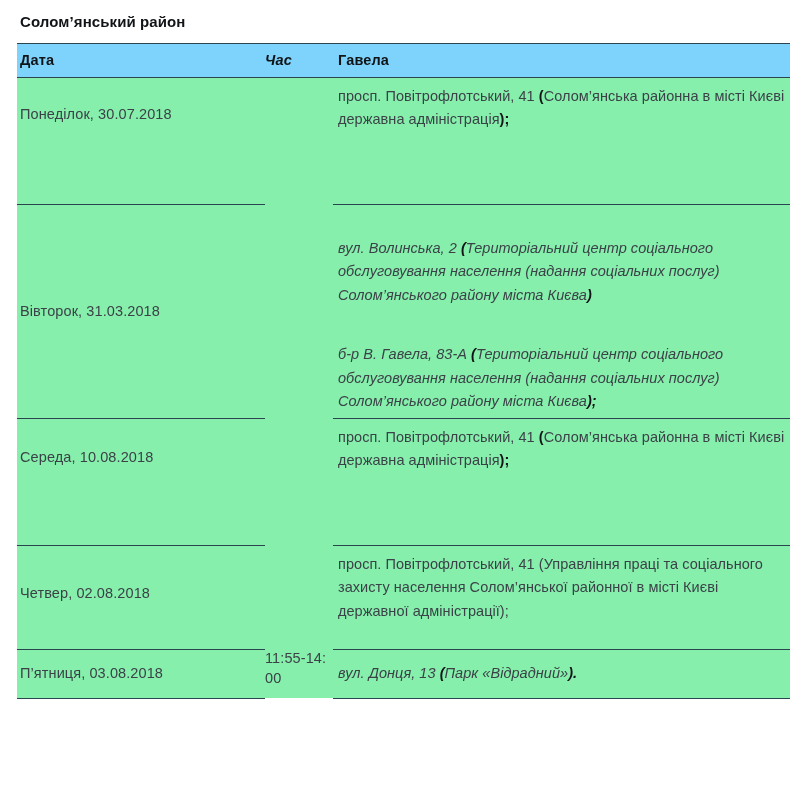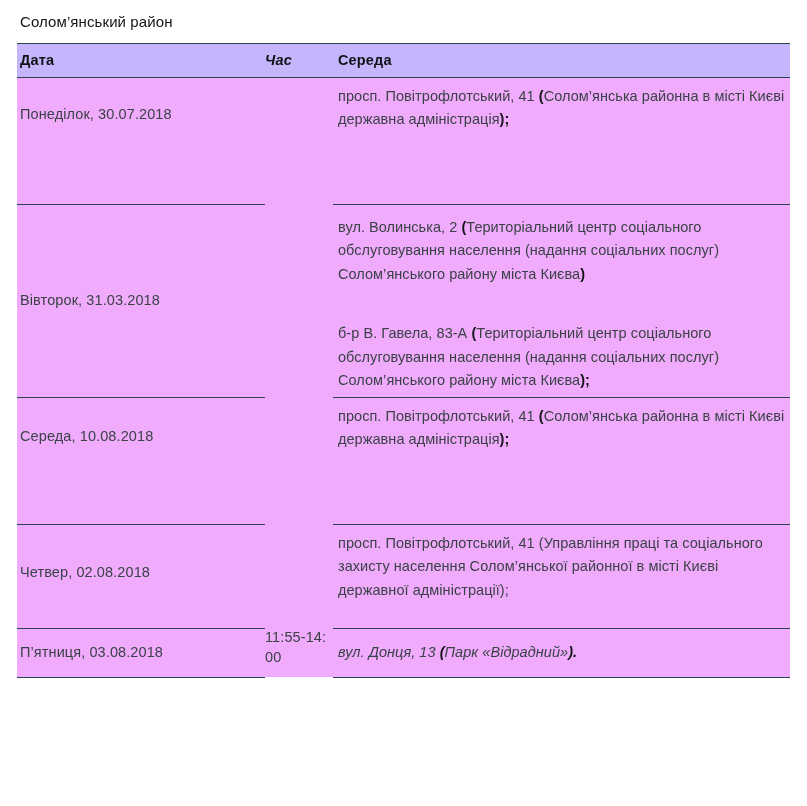--- a/index.html
+++ b/index.html
@@ -18,21 +18,21 @@
   .page {
     position: relative;
     width: 807px;
     height: 806px;
     box-sizing: border-box;
     padding: 0 17px;
   }
 
   .district-title {
     font-size: 15px;
-    font-weight: normal;
+    font-weight: bold;
     color: #111417;
     letter-spacing: 0.1px;
     padding: 13px 0 12px 3px;
     line-height: 1.2;
   }
 
   table.schedule {
     width: 773px;
     border-collapse: collapse;
     table-layout: fixed;
@@ -46,28 +46,28 @@
   thead th {
     text-align: left;
     font-size: 14.5px;
     font-weight: bold;
     color: #111417;
     letter-spacing: 0.15px;
     padding: 8px 0 9px 3px;
     border-top: 1.6px solid #2b4450;
     border-bottom: 1.6px solid #2b4450;
     vertical-align: middle;
-    background: #c4b5fd;
+    background: #7dd3fc;
   }
   thead th.th-time { padding-left: 0; font-style: italic; }
   thead th.th-addr { padding-left: 5px; }
 
   tbody td {
     padding: 0;
-    background: #f0abfc;
+    background: #86efac;
   }
 
   td.cell-date {
     vertical-align: middle;
     padding: 6px 10px 6px 3px;
     border-bottom: 1.6px solid #2b4450;
     color: #3b4247;
     line-height: 1.35;
     letter-spacing: 0.1px;
   }
@@ -96,21 +96,21 @@
     margin: 0 0 10px 0;
   }
   td.cell-addr .addr-para:last-child {
     margin-bottom: 0;
   }
 
   .b { font-weight: bold; color: #111417; }
 
   
   tr.row-mon td.cell-addr  { padding-bottom: 72px; }
-  tr.row-tue td.cell-addr  { padding-top: 11px; padding-bottom: 4px; }
+  tr.row-tue td.cell-addr  { padding-top: 32px; padding-bottom: 4px; font-style: italic; }
   tr.row-tue td.cell-addr .addr-para + .addr-para { margin-top: 36px; }
   tr.row-wed td.cell-addr  { padding-bottom: 72px; }
   tr.row-thu td.cell-addr  { padding-bottom: 26px; }
   tr.row-fri td.cell-addr  { padding-top: 12px; padding-bottom: 12px; font-style: italic; }
 
   tr.row-mon td.cell-date  { padding-bottom: 58px; }
   tr.row-wed td.cell-date  { padding-bottom: 54px; }
   tr.row-thu td.cell-date  { padding-bottom: 14px; }
 </style>
 </head>
@@ -123,21 +123,21 @@
   <table class="schedule">
     <colgroup>
       <col class="c-date">
       <col class="c-time">
       <col class="c-addr">
     </colgroup>
     <thead>
       <tr>
         <th class="th-date">Дата</th>
         <th class="th-time">Час</th>
-        <th class="th-addr">Середа</th>
+        <th class="th-addr">Гавела</th>
       </tr>
     </thead>
     <tbody>
         <tr class="row-mon">
           <td class="cell-date"><span>Понеділок, 30.07.2018</span></td>
           <td class="cell-time" rowspan="5"><span>11:55-14:00</span></td>
           <td class="cell-addr">
             <div class="addr-para"><span>просп. Повітрофлотський, 41 </span><span class="b">(</span><span>Солом’янська районна в місті Києві державна адміністрація</span><span class="b">);</span></div>
           </td>
         </tr>

